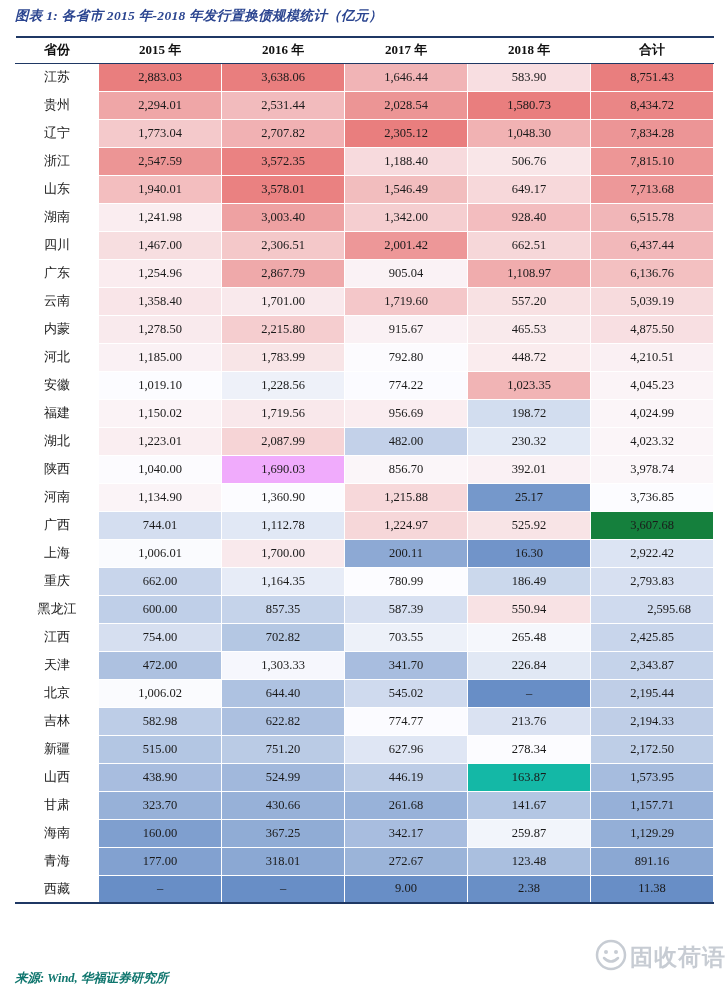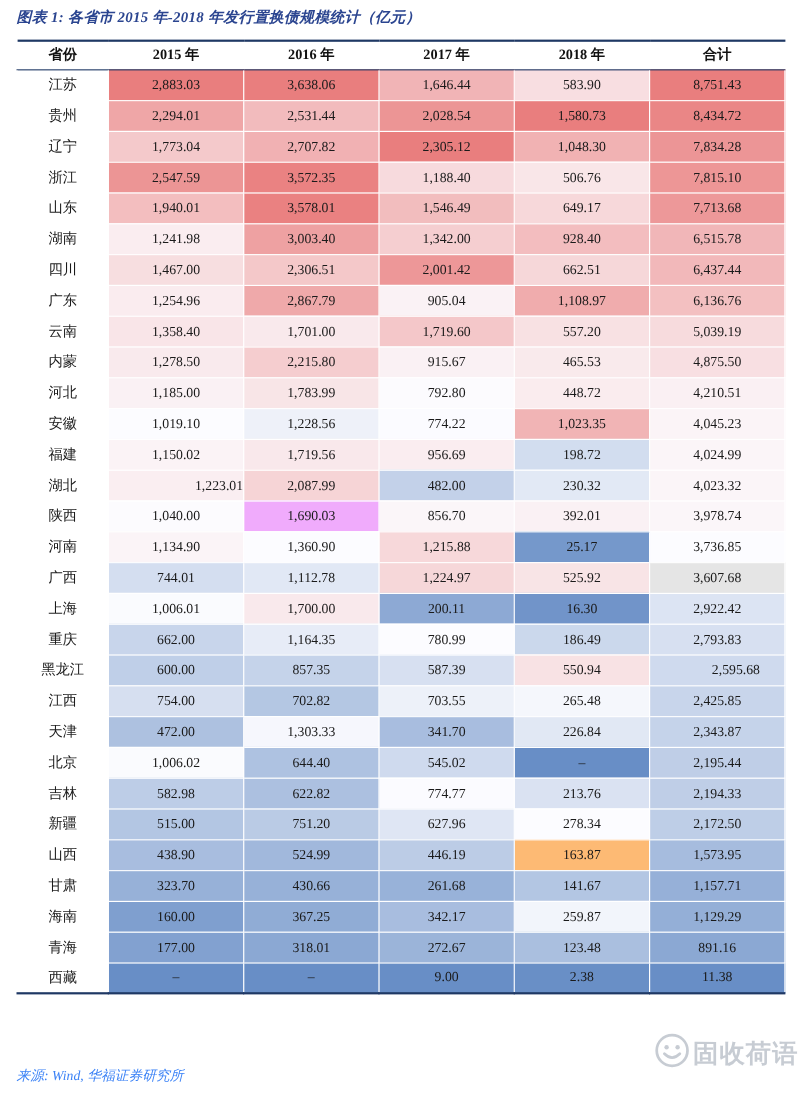--- a/index.html
+++ b/index.html
@@ -32,22 +32,22 @@
     border:1px solid #ffffff;
   }
   table.heat td.province {
     background:#ffffff; font-size:13px;
   }
   table.heat tr.total-row td {
     background:#ffffff; font-weight:bold; font-size:13px;
   }
   .source-note {
     position:absolute; left:15px; top:970px;
-    font-size:12.5px; font-style:italic; font-weight:normal;
-    color:#3b82f6;
+    font-size:12.5px; font-style:italic; font-weight:bold;
+    color:#0f766e;
   }
   .watermark {
     position:absolute; left:594px; top:938px;
     display:flex; align-items:center; gap:2px;
     opacity:0.55; pointer-events:none;
   }
   .watermark .wm-text {
     font-size:23px; font-weight:bold; color:#9AA3B0;
     letter-spacing:1px; white-space:nowrap;
     text-shadow:0 0 2px #ffffff;
@@ -179,21 +179,21 @@
         <tr>
           <td class="province">福建</td>
           <td style="background: rgb(251, 243, 246);">1,150.02</td>
           <td style="background: rgb(249, 232, 235);">1,719.56</td>
           <td style="background: rgb(250, 237, 240);">956.69</td>
           <td style="background: rgb(210, 221, 239);">198.72</td>
           <td style="background: rgb(251, 245, 248);">4,024.99</td>
         </tr>
         <tr>
           <td class="province">湖北</td>
-          <td style="background: rgb(250, 238, 241); text-align: right;">1,223.01</td>
+          <td style="background: rgb(250, 238, 241);">1,223.01</td>
           <td style="background: rgb(246, 212, 214);">2,087.99</td>
           <td style="background: rgb(195, 209, 233);">482.00</td>
           <td style="background: rgb(226, 233, 245);">230.32</td>
           <td style="background: rgb(251, 245, 248);">4,023.32</td>
         </tr>
         <tr>
           <td class="province">陕西</td>
           <td style="background: rgb(252, 251, 254);">1,040.00</td>
           <td style="background: #f0abfc;">1,690.03</td>
           <td style="background: rgb(251, 246, 249);">856.70</td>
@@ -207,21 +207,21 @@
           <td style="background: rgb(247, 216, 218);">1,215.88</td>
           <td style="background: rgb(117, 152, 203);">25.17</td>
           <td style="background: rgb(252, 252, 255);">3,736.85</td>
         </tr>
         <tr>
           <td class="province">广西</td>
           <td style="background: rgb(212, 222, 240);">744.01</td>
           <td style="background: rgb(225, 232, 245);">1,112.78</td>
           <td style="background: rgb(246, 215, 217);">1,224.97</td>
           <td style="background: rgb(248, 228, 230);">525.92</td>
-          <td style="background: #e5e5e5;">3,607.68</td>
+          <td style="background: #15803d;">3,607.68</td>
         </tr>
         <tr>
           <td class="province">上海</td>
           <td style="background: rgb(250, 251, 254);">1,006.01</td>
           <td style="background: rgb(249, 233, 236);">1,700.00</td>
           <td style="background: rgb(141, 169, 212);">200.11</td>
           <td style="background: rgb(113, 148, 201);">16.30</td>
           <td style="background: rgb(220, 228, 243);">2,922.42</td>
         </tr>
         <tr>
@@ -278,21 +278,21 @@
           <td style="background: rgb(186, 203, 229);">751.20</td>
           <td style="background: rgb(223, 230, 244);">627.96</td>
           <td style="background: rgb(252, 252, 255);">278.34</td>
           <td style="background: rgb(190, 206, 231);">2,172.50</td>
         </tr>
         <tr>
           <td class="province">山西</td>
           <td style="background: rgb(168, 189, 223);">438.90</td>
           <td style="background: rgb(161, 184, 220);">524.99</td>
           <td style="background: rgb(188, 204, 230);">446.19</td>
-          <td style="background: #fdba74;">163.87</td>
+          <td style="background: #14b8a6;">163.87</td>
           <td style="background: rgb(166, 188, 222);">1,573.95</td>
         </tr>
         <tr>
           <td class="province">甘肃</td>
           <td style="background: rgb(151, 177, 216);">323.70</td>
           <td style="background: rgb(151, 177, 216);">430.66</td>
           <td style="background: rgb(152, 178, 217);">261.68</td>
           <td style="background: rgb(179, 198, 227);">141.67</td>
           <td style="background: rgb(150, 176, 216);">1,157.71</td>
         </tr>

